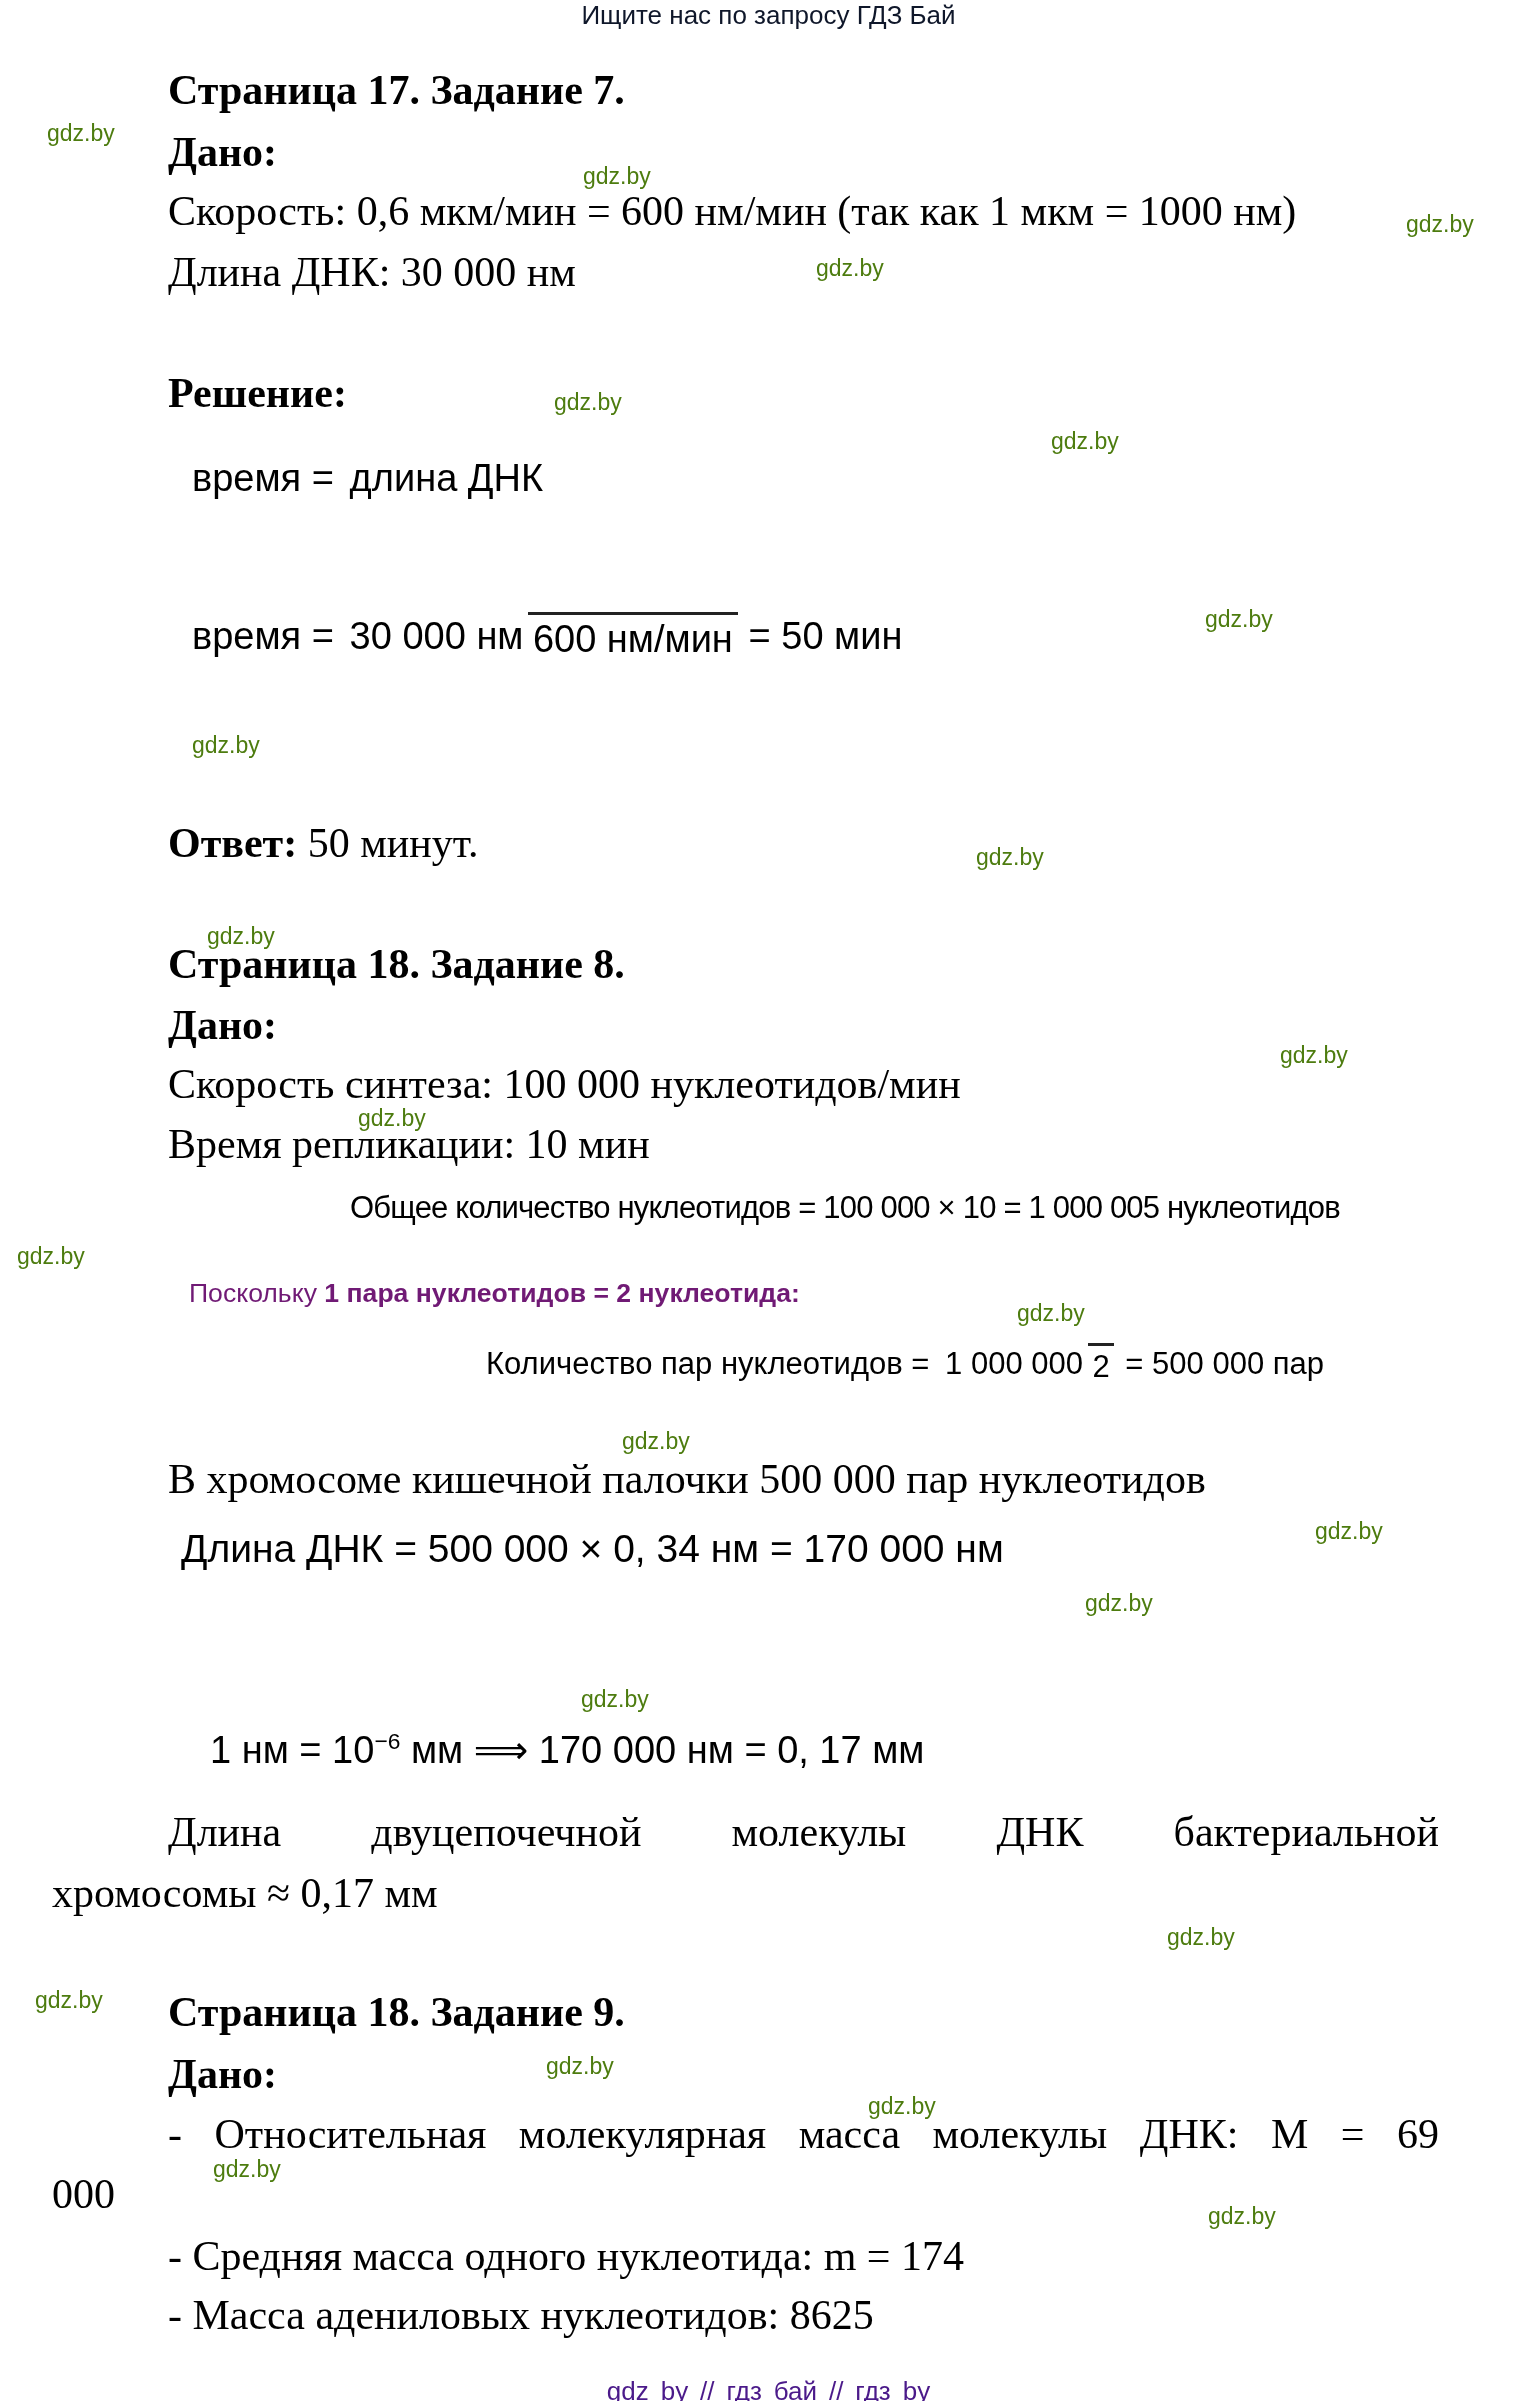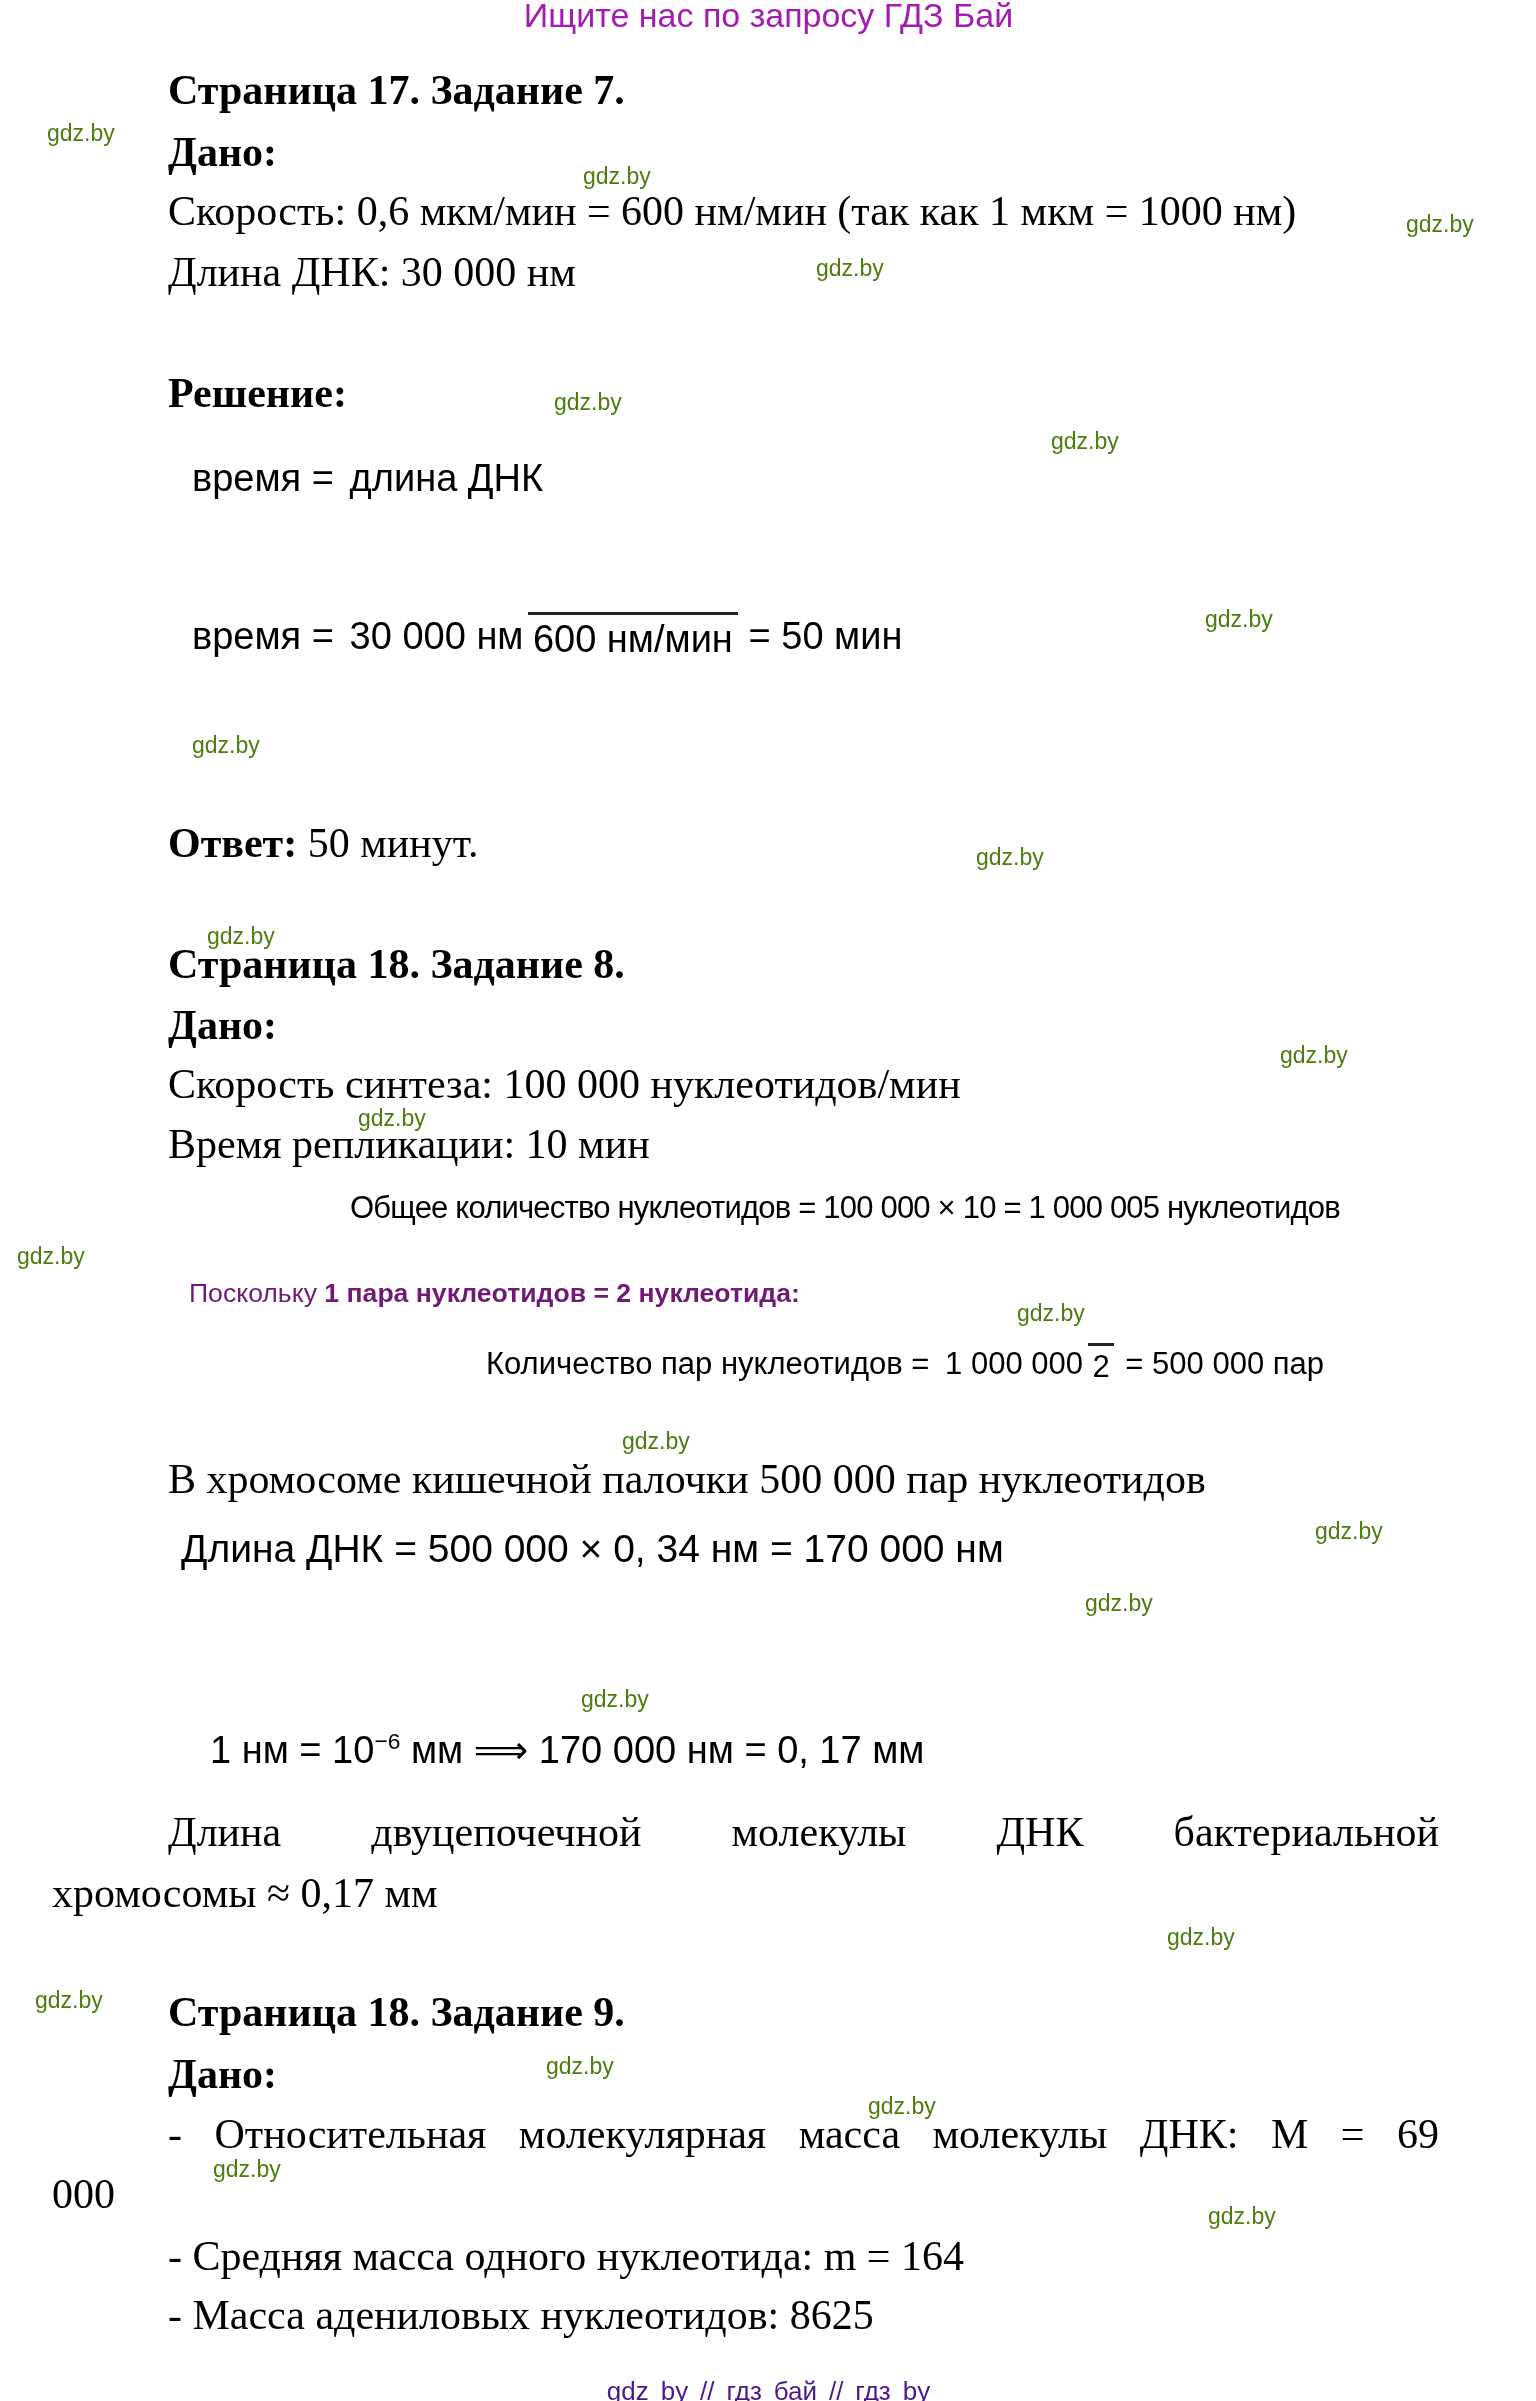--- a/index.html
+++ b/index.html
@@ -1,18 +1,18 @@
 <!DOCTYPE html>
 <html style="font-size:12.5px"><head>
 <meta charset="utf-8">
 <style>
   html, body { margin: 0; padding: 0; background: #ffffff; }
   body { width: 1537px; height: 2401px; position: relative; overflow: hidden; color: #000; }
   .abs { position: absolute; white-space: nowrap; }
-  .top-banner { left: 0; width: 1537px; top: 0; text-align: center; font-family: "Liberation Sans", sans-serif; font-size: 34px; line-height: 30px; color: #a21caf; }
+  .top-banner { left: 0; width: 1537px; top: 0; text-align: center; font-family: "Liberation Sans", sans-serif; font-size: 26px; line-height: 30px; color: #0f172a; }
   .footer { left: 0; width: 1537px; top: 2376px; text-align: center; font-family: "Liberation Sans", sans-serif; font-size: 26px; line-height: 30px; color: #4b1a8a; word-spacing: 4.7px; }
   .wm { font-family: "Liberation Sans", sans-serif; font-size: 23px; line-height: 25px; color: #4d7c0f; }
   .doc { font-family: "Liberation Serif", serif; font-size: 42px; line-height: 47px; }
   .bold { font-weight: bold; }
   .math { font-family: Liberation Sans, sans-serif; color: #000000; }
   .sans-gray { font-family: "Liberation Sans", sans-serif; color: #701a75; font-size: 26.6px; }
   .frac { display: inline-flex; flex-direction: row; align-items: center; vertical-align: middle; margin: 0 11px; }
   .frac .num { padding: 0 4.7px; }
   .frac .den { border-top: 3.1px solid #222; padding: 3.1px 4.7px 0 4.7px; }
   .justify { text-align: justify; text-align-last: justify; }
@@ -102,17 +102,17 @@
   <span>1 нм = 10</span><sup>−6</sup><span> мм  ⟹  170 000 нм = 0, 17 мм</span>
 </div>
 
 <div class="abs doc justify" style="left:168px;top:1809px;width:1271px">Длина двуцепочечной молекулы ДНК бактериальной</div>
 <div class="abs doc" style="left:52px;top:1870px">хромосомы ≈ 0,17 мм</div>
 
 <div class="abs doc bold" style="left:168px;top:1989px">Страница 18. Задание 9.</div>
 <div class="abs doc bold" style="left:168px;top:2051px">Дано:</div>
 <div class="abs doc justify" style="left:168px;top:2111px;width:1271px">- Относительная молекулярная масса молекулы ДНК: М = 69</div>
 <div class="abs doc" style="left:52px;top:2171px">000</div>
-<div class="abs doc" style="left:168px;top:2233px">- Средняя масса одного нуклеотида: m = 164</div>
+<div class="abs doc" style="left:168px;top:2233px">- Средняя масса одного нуклеотида: m = 174</div>
 <div class="abs doc" style="left:168px;top:2292px">- Масса адениловых нуклеотидов: 8625</div>
 
 <div class="abs footer">gdz by  //  гдз бай  //  гдз by</div>
 
 
 </body></html>

